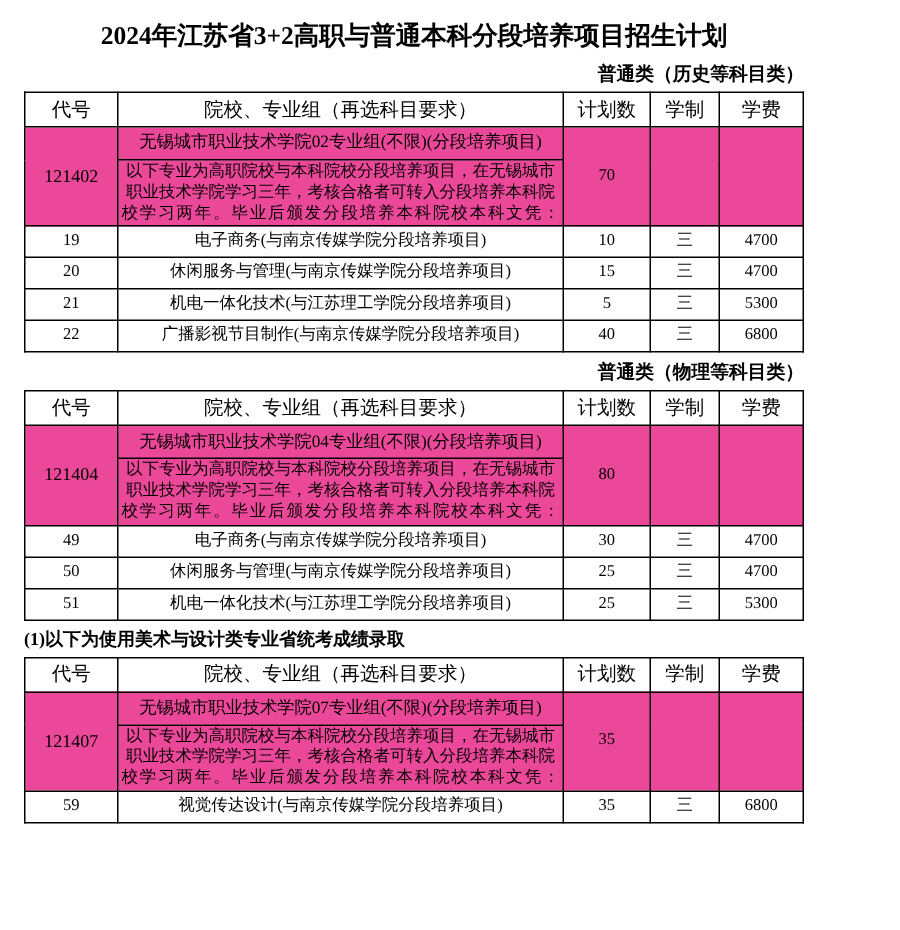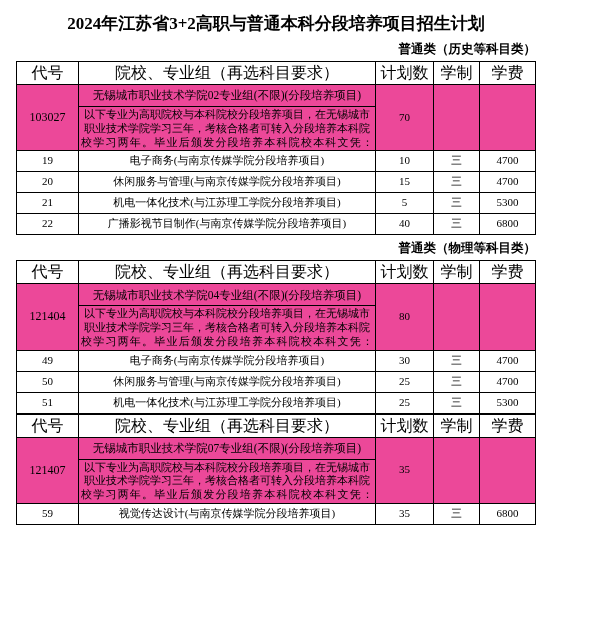--- a/index.html
+++ b/index.html
@@ -49,21 +49,21 @@
   table.plan td, table.plan th {
     border: 1px solid #000000;
     padding: 1px 2px;
     text-align: center;
     vertical-align: middle;
     line-height: 1.25;
     font-weight: normal;
   }
   .hdr td {
     font-weight: bold;
-    font-size: 16px;
+    font-size: 13px;
     height: 20px;
   }
   .yellow {
     background: #ec4899;
   }
   .group-title {
     font-weight: bold;
     font-size: 11.5px;
     height: 19px;
   }
@@ -109,21 +109,21 @@
     </colgroup>
     <tbody>
       <tr class="hdr">
         <td>代号</td>
         <td>院校、专业组（再选科目要求）</td>
         <td>计划数</td>
         <td>学制</td>
         <td>学费</td>
       </tr>
       <tr>
-        <td class="yellow code-cell" rowspan="2">103027</td>
+        <td class="yellow code-cell" rowspan="2">121402</td>
         <td class="yellow group-title">无锡城市职业技术学院02专业组(不限)(分段培养项目)</td>
         <td class="yellow num-cell" rowspan="2">70</td>
         <td class="yellow" rowspan="2"></td>
         <td class="yellow" rowspan="2"></td>
       </tr>
       <tr>
         <td class="yellow group-desc">以下专业为高职院校与本科院校分段培养项目，在无锡城市职业技术学院学习三年，考核合格者可转入分段培养本科院校学习两年。毕业后颁发分段培养本科院校本科文凭：</td>
       </tr>
       <tr class="row">
         <td>19</td>
@@ -200,20 +200,21 @@
       <tr class="row">
         <td>51</td>
         <td>机电一体化技术(与江苏理工学院分段培养项目)</td>
         <td>25</td>
         <td>三</td>
         <td>5300</td>
       </tr>
     </tbody>
   </table>
 
+  <div class="subsection">(1)以下为使用美术与设计类专业省统考成绩录取</div>
   <table class="plan">
     <colgroup>
       <col class="c-code">
         <col class="c-name">
         <col class="c-plan">
         <col class="c-len">
         <col class="c-fee">
     </colgroup>
     <tbody>
       <tr class="hdr">

